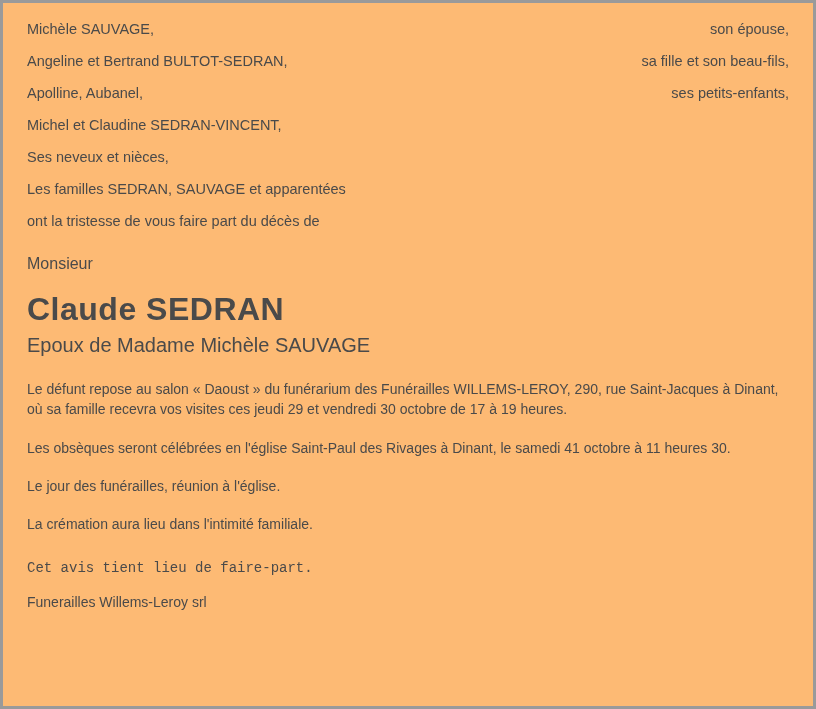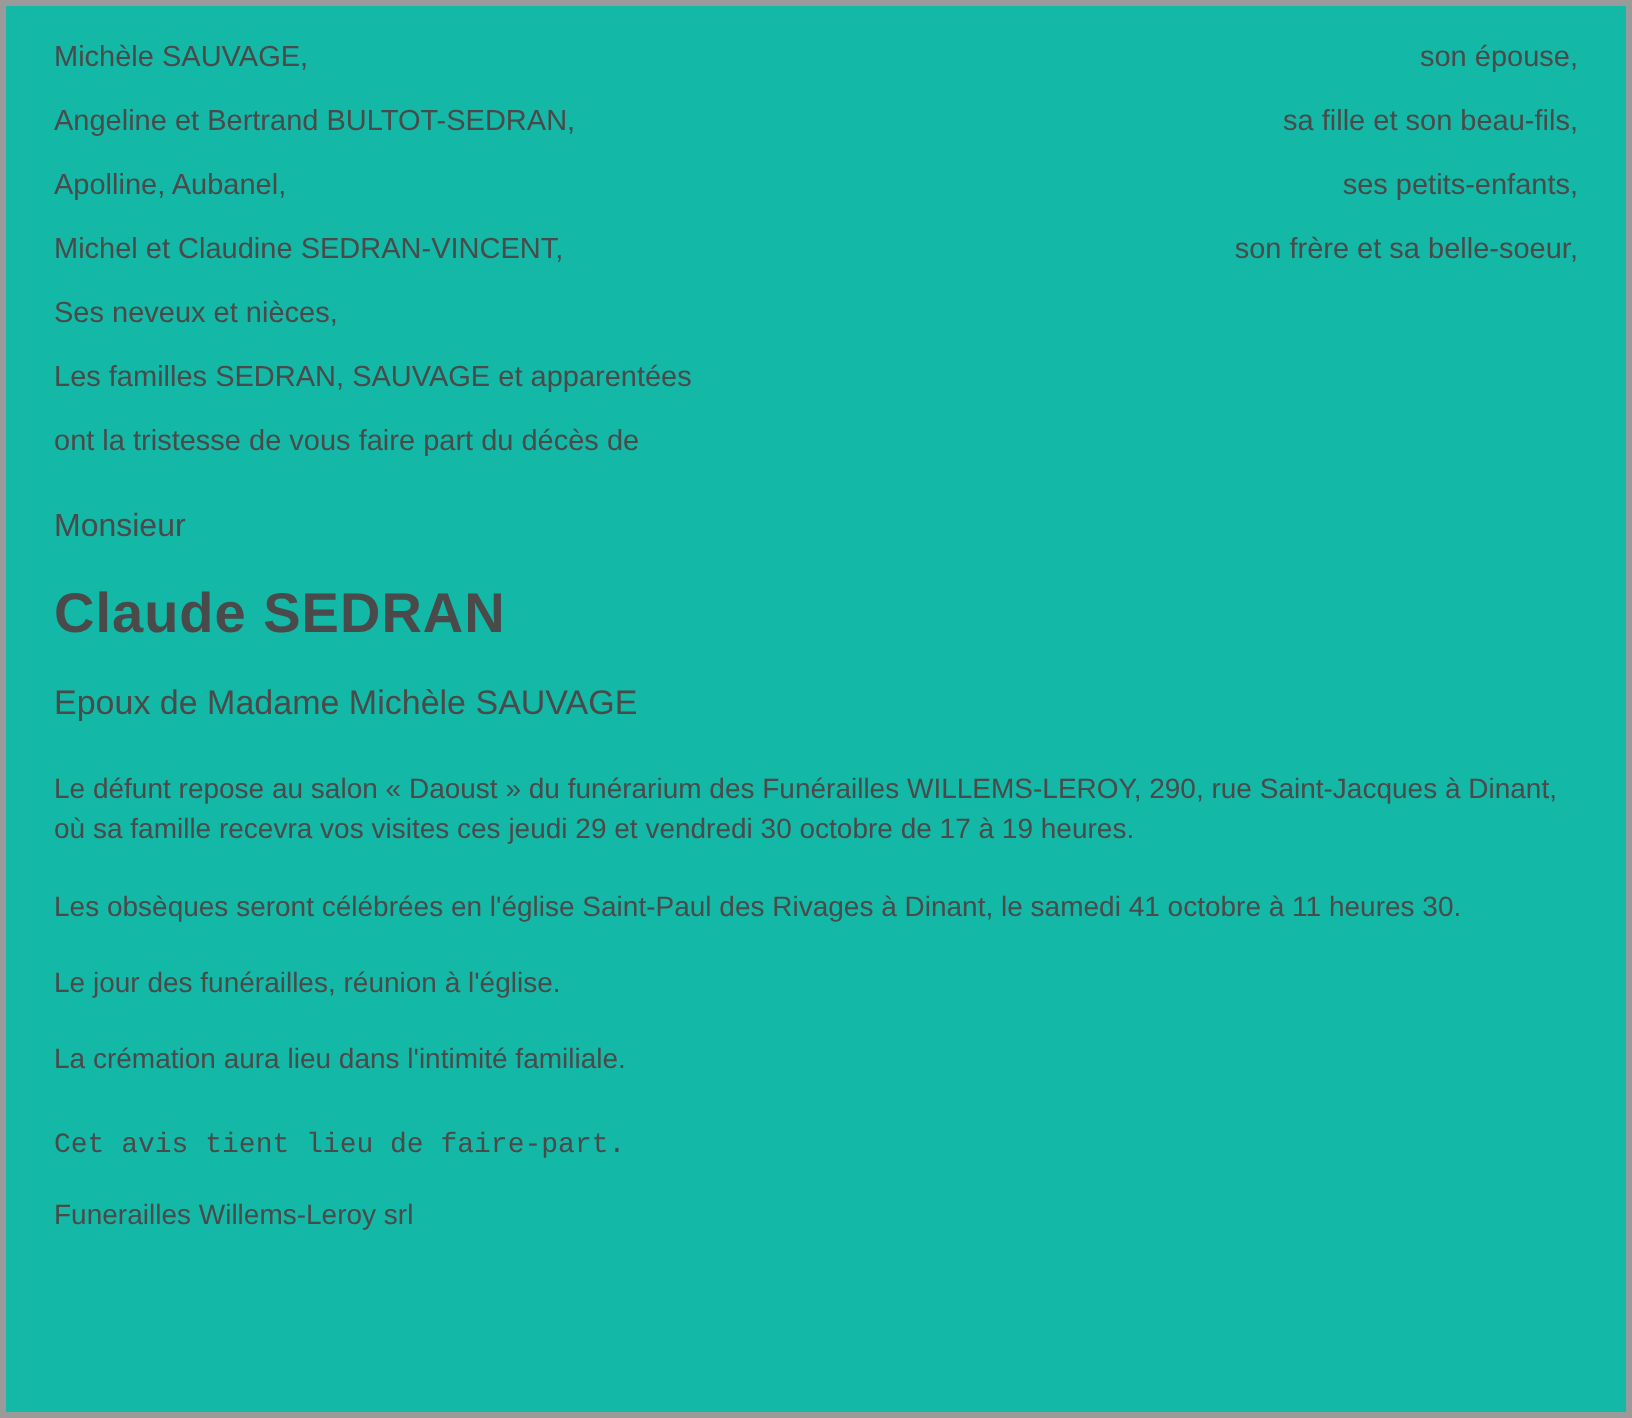--- a/index.html
+++ b/index.html
@@ -9,21 +9,21 @@
   }
   body {
     width: 816px;
     height: 709px;
     font-family: "Liberation Sans", sans-serif;
   }
   .notice {
     box-sizing: border-box;
     width: 816px;
     height: 709px;
-    background: #14b8a6;
+    background: #fdba74;
     border: 3px solid #9a9a9a;
     padding: 18px 24px 10px 24px;
     color: #4a4a4a;
     position: relative;
   }
   .family-block {
     width: 100%;
   }
   .fam-row {
     display: flex;
@@ -51,27 +51,27 @@
 
   .centered {
     color: #4a4a4a;
   }
   .monsieur {
     font-size: 16px;
     margin-top: 26px;
     margin-bottom: 18px;
   }
   .deceased-name {
-    font-size: 28px;
+    font-size: 32px;
     font-weight: bold;
     letter-spacing: 0.5px;
-    margin-bottom: 19px;
+    margin-bottom: 6px;
   }
   .spouse-line {
-    font-size: 17px;
+    font-size: 20px;
     margin-bottom: 22px;
   }
   .para {
     font-size: 14px;
     line-height: 1.45;
     margin-bottom: 18px;
     color: #4a4a4a;
     text-align: left;
   }
   .closing {
@@ -102,21 +102,20 @@
       <div class="fam-right">sa fille et son beau-fils,</div>
     </div>
 
     <div class="fam-row">
       <div class="fam-left">Apolline, Aubanel,</div>
       <div class="fam-right">ses petits-enfants,</div>
     </div>
 
     <div class="fam-row">
       <div class="fam-left">Michel et Claudine SEDRAN-VINCENT,</div>
-      <div class="fam-right">son frère et sa belle-soeur,</div>
     </div>
 
   </div>
 
   <div class="simple-line">Ses neveux et nièces,</div>
   <div class="simple-line">Les familles SEDRAN, SAUVAGE et apparentées</div>
   <div class="simple-line">ont la tristesse de vous faire part du décès de</div>
 
   <div class="centered monsieur">Monsieur</div>
 

